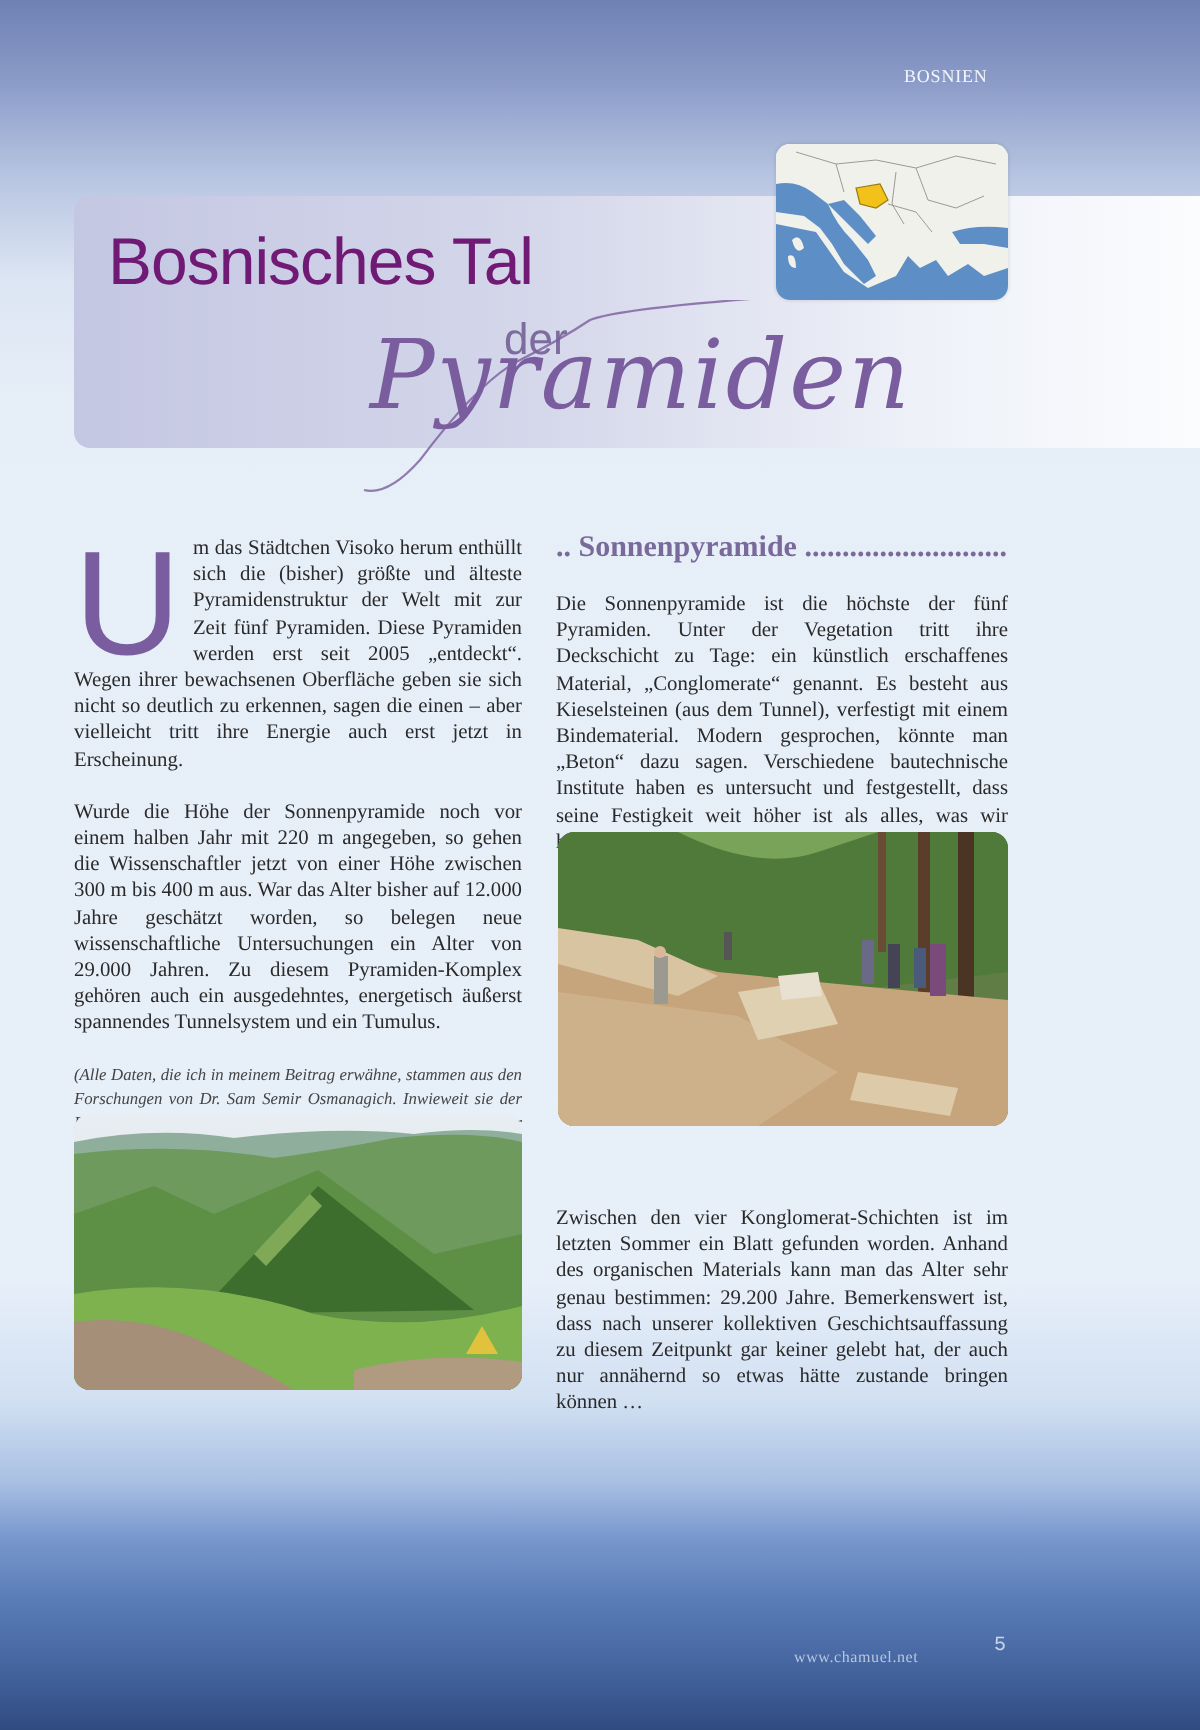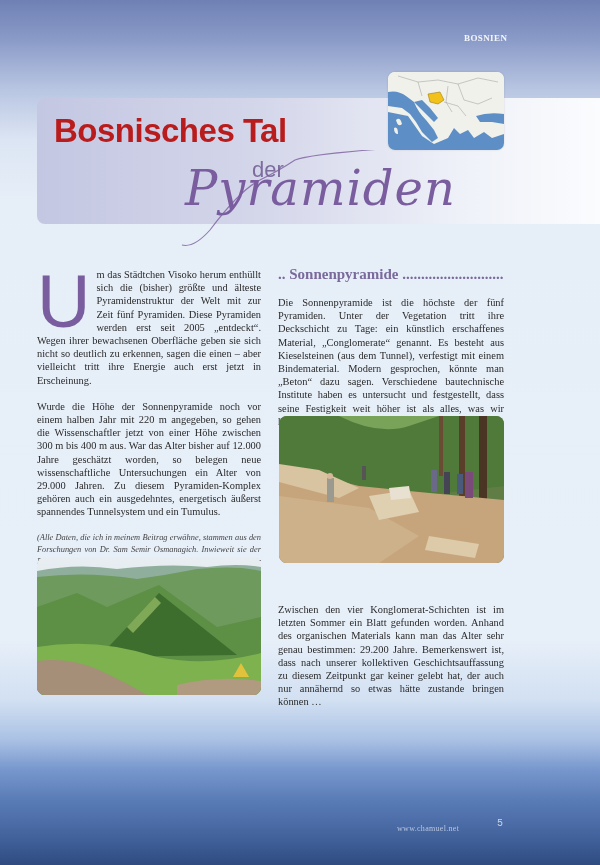--- a/index.html
+++ b/index.html
@@ -7,32 +7,32 @@
       width: 600px; height: 865px; overflow: hidden; position: relative;
       background: linear-gradient(to bottom,
         #6f80b4 0px, #8a9bc8 40px, #b9c6e2 90px, #dce5f3 140px,
         #e6eef8 200px, #e7eff9 640px, #d2e0f2 700px, #aac1e4 740px,
         #7696cd 770px, #5a7cb6 800px, #40609a 840px, #2f4b80 865px);
       font-family: "Liberation Serif", "DejaVu Serif", serif;
       color: #2a2a2a;
     }
     .section-label {
       position: absolute; top: 33px; left: 452px;
-      font-family: "Liberation Serif", serif; font-weight: bold;
-      font-size: 9px; letter-spacing: 0.4px; color: #f4f6fb; margin-left: 12px;
+      font-family: "Liberation Serif", serif; font-weight: normal;
+      font-size: 9px; letter-spacing: 0.4px; color: #f4f6fb;
     }
     .title-band {
       position: absolute; left: 37px; top: 98px; width: 563px; height: 126px;
       border-radius: 8px 0 0 8px;
       background: linear-gradient(to right, #c4c7e2 0%, #d4d6ea 40%, #eef1f8 75%, #fbfcfe 100%);
     }
     .title-line1 {
       position: absolute; left: 54px; top: 112px;
       font-family: "Liberation Sans", "DejaVu Sans", sans-serif;
-      font-size: 33px; font-weight: bold; color: #b91c1c; letter-spacing: -0.5px;
+      font-size: 33px; font-weight: normal; color: #701a75; letter-spacing: -0.5px;
     }
     .title-der {
       position: absolute; left: 252px; top: 157px;
       font-family: "Liberation Sans", sans-serif; font-size: 22px; color: #7d6c9e;
     }
     .title-script {
       position: absolute; left: 185px; top: 160px;
       font-family: "DejaVu Serif", serif; font-style: italic;
       font-size: 48px; color: #7a5d9e; letter-spacing: 1px;
     }

